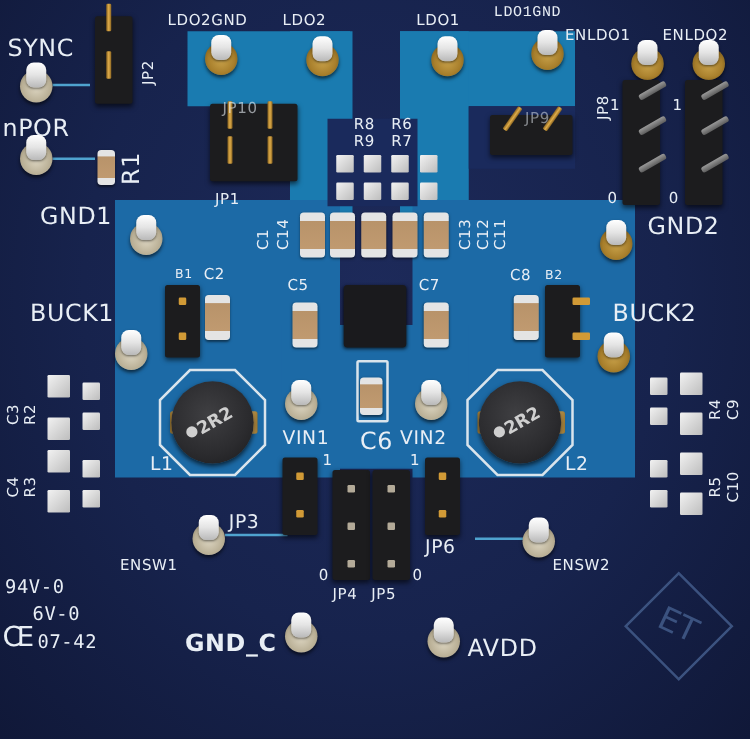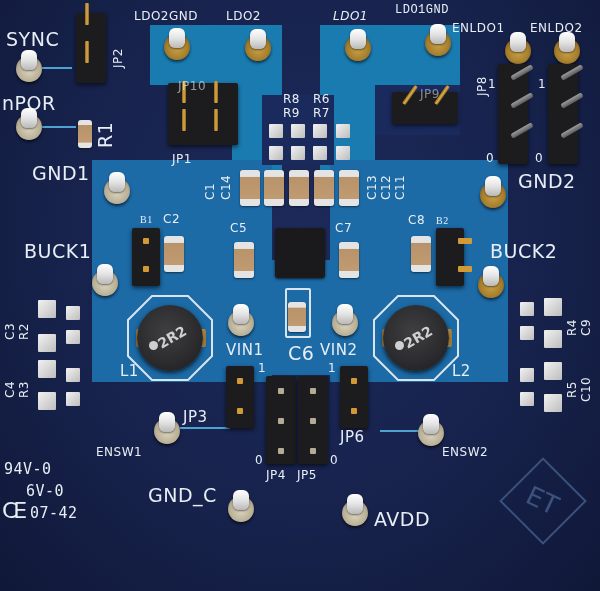--- a/index.html
+++ b/index.html
@@ -10,21 +10,21 @@
     overflow: hidden;
     font-family: "DejaVu Sans", sans-serif;
   }
   .pour { position: absolute; background: #1c6aa6; }
   .pour.teal { background: #1a7bb0; }
   .pour.dark { background: #1a2a5c; }
   .silk { position: absolute; color: #e8eef5; white-space: nowrap; line-height: 1; letter-spacing: 0.5px; }
   .silk.big { font-size: 19px; }
   .silk.med { font-size: 15px; }
   .silk.sm { font-size: 12px; }
-  .silk.xs { font-size: 10px; font-family: Liberation Serif, serif; }
+  .silk.xs { font-size: 10px; }
   .silk.mono { font-family: "DejaVu Sans Mono", monospace; }
   .silk.vert { transform: rotate(-90deg); transform-origin: left top; }
   .tp { position: absolute; width: 26px; height: 26px; border-radius: 50%;
         background: radial-gradient(circle at 50% 55%, #c9a24a 0%, #a77e2b 55%, #5c4312 100%);
         box-shadow: 0 2px 3px rgba(0,0,0,0.6); }
   .tp::after { content: ""; position: absolute; left: 5px; top: -6px; width: 16px; height: 20px; border-radius: 6px;
         background: linear-gradient(180deg, #ffffff 0%, #e4e4e4 50%, #b9b9b9 100%); box-shadow: 0 1px 2px rgba(0,0,0,0.5); }
   .tp.silver { background: radial-gradient(circle at 50% 55%, #ddd6c2 0%, #b8ae94 60%, #6e6550 100%); }
   .header { position: absolute; background: #1c1c1e; border-radius: 2px; box-shadow: 0 2px 4px rgba(0,0,0,0.6); }
   .pin { position: absolute; width: 6px; height: 6px; background: #d19a36; border-radius: 1px; }
@@ -80,21 +80,21 @@
   <div class="tp silver" style="left:16px;top:114px;"></div>
   <div class="cap" style="left:78px;top:120px;width:14px;height:28px;"></div>
   <div class="silk big vert" style="left:96px;top:148px;">R1</div>
   <div class="silk big" style="left:32px;top:164px;">GND1</div>
   <div class="tp silver" style="left:104px;top:178px;"></div>
 
   <div class="silk sm" style="left:134px;top:10px;">LDO2GND</div>
   <div class="tp" style="left:164px;top:34px;"></div>
   <div class="silk sm" style="left:226px;top:10px;">LDO2</div>
   <div class="tp" style="left:245px;top:35px;"></div>
-  <div class="silk sm" style="left:333px;top:10px;font-style:italic;">LDO1</div>
+  <div class="silk sm" style="left:333px;top:10px;">LDO1</div>
   <div class="tp" style="left:345px;top:35px;"></div>
   <div class="silk sm" style="left:395px;top:4px;font-family:Liberation Mono, monospace;">LDO1GND</div>
   <div class="tp" style="left:425px;top:30px;"></div>
   <div class="silk sm" style="left:452px;top:22px;">ENLDO1</div>
   <div class="tp" style="left:505px;top:38px;"></div>
   <div class="silk sm" style="left:530px;top:22px;">ENLDO2</div>
   <div class="tp" style="left:554px;top:38px;"></div>
 
   <div class="header" style="left:168px;top:83px;width:70px;height:62px;">
     <div class="pin long" style="left:14px;top:-2px;"></div>
@@ -259,21 +259,21 @@
     <div class="pin" style="left:11px;top:12px;"></div>
     <div class="pin" style="left:11px;top:42px;"></div>
   </div>
   <div class="silk med" style="left:340px;top:430px;">JP6</div>
 
   <div class="tp silver" style="left:154px;top:418px;"></div>
   <div class="silk sm" style="left:96px;top:446px;">ENSW1</div>
   <div class="tp silver" style="left:418px;top:420px;"></div>
   <div class="silk sm" style="left:442px;top:446px;">ENSW2</div>
 
-  <div class="silk big" style="left:148px;top:486px;">GND_C</div>
+  <div class="silk big" style="left:148px;top:506px;font-weight:bold;">GND_C</div>
   <div class="tp silver" style="left:228px;top:496px;"></div>
   <div class="tp silver" style="left:342px;top:500px;"></div>
   <div class="silk big" style="left:374px;top:510px;">AVDD</div>
 
   <div class="silk med mono" style="left:4px;top:462px;">94V-0</div>
   <div class="silk big" style="left:2px;top:500px;font-size:22px;letter-spacing:-4px;">CE</div>
   <div class="silk med mono" style="left:26px;top:484px;">6V-0</div>
   <div class="silk med mono" style="left:30px;top:506px;">07-42</div>
 
   <div class="logo-et" style="left:512px;top:470px;">

